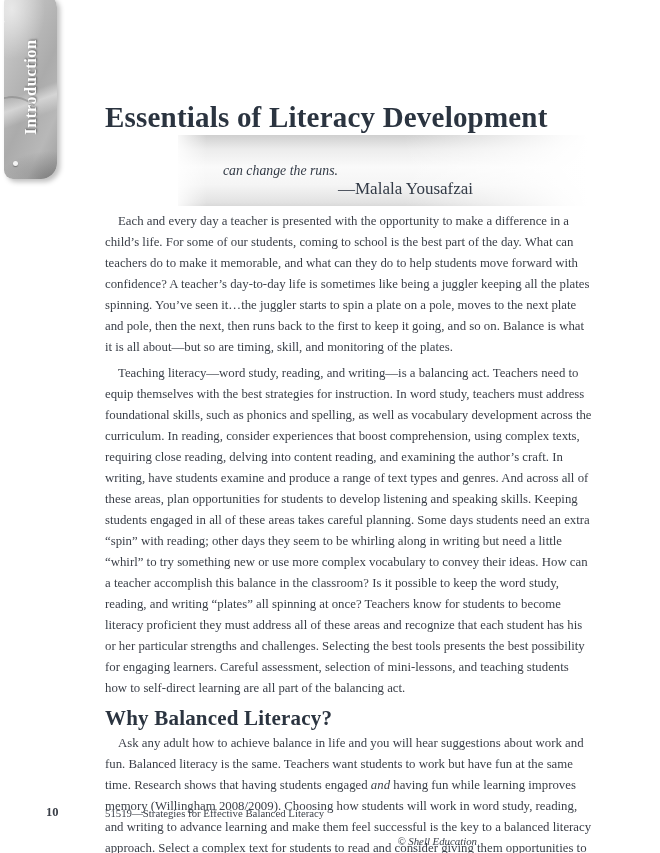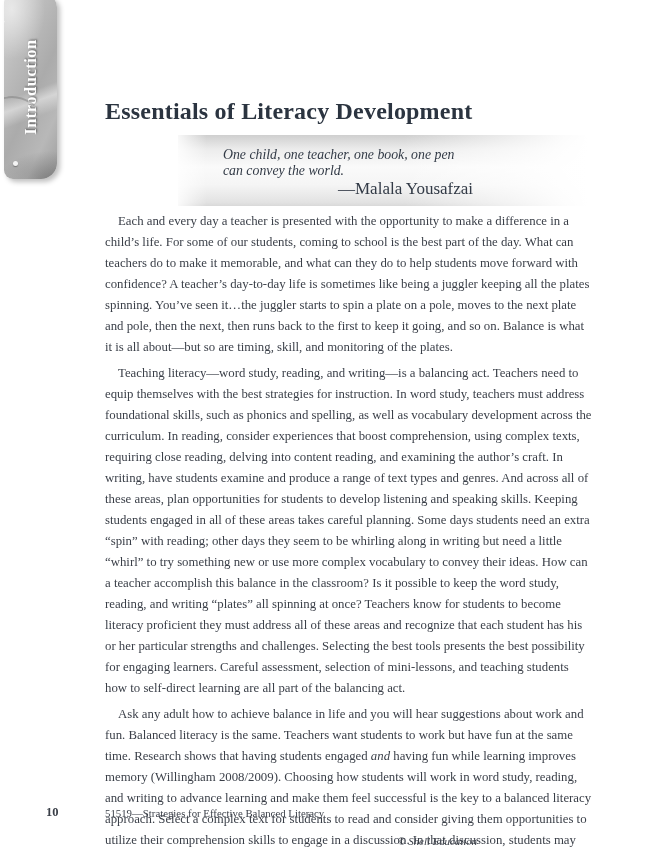--- a/index.html
+++ b/index.html
@@ -64,21 +64,21 @@
     font-weight: bold;
     font-size: 16.5px;
     letter-spacing: 0.5px;
     text-shadow: 1px 1px 2px rgba(0,0,0,0.45);
   }
 
   
   .page-title {
     position: absolute;
     left: 105px; top: 82px;
-    font-size: 24px;
+    font-size: 29px;
     font-weight: bold;
     color: #2b3440;
     letter-spacing: 0.2px;
   }
 
   
   .quote-box {
     position: absolute;
     left: 178px; top: 135px;
     width: 410px; height: 71px;
@@ -144,29 +144,30 @@
   <span class="tab-dot"></span>
   <div class="tab-label-wrap">
     <span class="tab-label">Introduction</span>
   </div>
 </div>
 
 <h1 class="page-title">Essentials of Literacy Development</h1>
 
 <div class="quote-box">
   <div class="quote-text">
-    <span>One child, one teacher, one book, one pen</span><br>
-    <span>can convey the world.</span>
+    <br>
+    <span>can change the runs.</span>
   </div>
   <div class="quote-attribution">—Malala Yousafzai</div>
 </div>
 
 <div class="body-column">
   <p>Each and every day a teacher is presented with the opportunity to make a difference in a child’s life. For some of our students, coming to school is the best part of the day. What can teachers do to make it memorable, and what can they do to help students move forward with confidence? A teacher’s day-to-day life is sometimes like being a juggler keeping all the plates spinning. You’ve seen it…the juggler starts to spin a plate on a pole, moves to the next plate and pole, then the next, then runs back to the first to keep it going, and so on. Balance is what it is all about—but so are timing, skill, and monitoring of the plates.</p>
   <p>Teaching literacy—word study, reading, and writing—is a balancing act. Teachers need to equip themselves with the best strategies for instruction. In word study, teachers must address foundational skills, such as phonics and spelling, as well as vocabulary development across the curriculum. In reading, consider experiences that boost comprehension, using complex texts, requiring close reading, delving into content reading, and examining the author’s craft. In writing, have students examine and produce a range of text types and genres. And across all of these areas, plan opportunities for students to develop listening and speaking skills. Keeping students engaged in all of these areas takes careful planning. Some days students need an extra “spin” with reading; other days they seem to be whirling along in writing but need a little “whirl” to try something new or use more complex vocabulary to convey their ideas. How can a teacher accomplish this balance in the classroom? Is it possible to keep the word study, reading, and writing “plates” all spinning at once? Teachers know for students to become literacy proficient they must address all of these areas and recognize that each student has his or her particular strengths and challenges. Selecting the best tools presents the best possibility for engaging learners. Careful assessment, selection of mini-lessons, and teaching students how to self-direct learning are all part of the balancing act.</p>
+  <h2 class="section-heading">Why Balanced Literacy?</h2>
   <p>Ask any adult how to achieve balance in life and you will hear suggestions about work and fun. Balanced literacy is the same. Teachers want students to work but have fun at the same time. Research shows that having students engaged <i>and</i> having fun while learning improves memory (Willingham 2008/2009). Choosing how students will work in word study, reading, and writing to advance learning and make them feel successful is the key to a balanced literacy approach. Select a complex text for students to read and consider giving them opportunities to utilize their comprehension skills to engage in a discussion. In that discussion, students may need to return to the text and do another close reading to answer questions or draw conclusions from what was read. Students may also discover unfamiliar vocabulary they must understand to better comprehend what they read. It’s important students want to <i>learn</i> the skills of literacy so they can <i>apply</i> the skills independently.</p>
 </div>
 
 <div class="footer">
   <span class="footer-page-number">10</span>
   <span class="footer-book-title">51519—Strategies for Effective Balanced Literacy</span>
   <span class="footer-copyright">© Shell Education</span>
 </div>
 
 </body></html>

